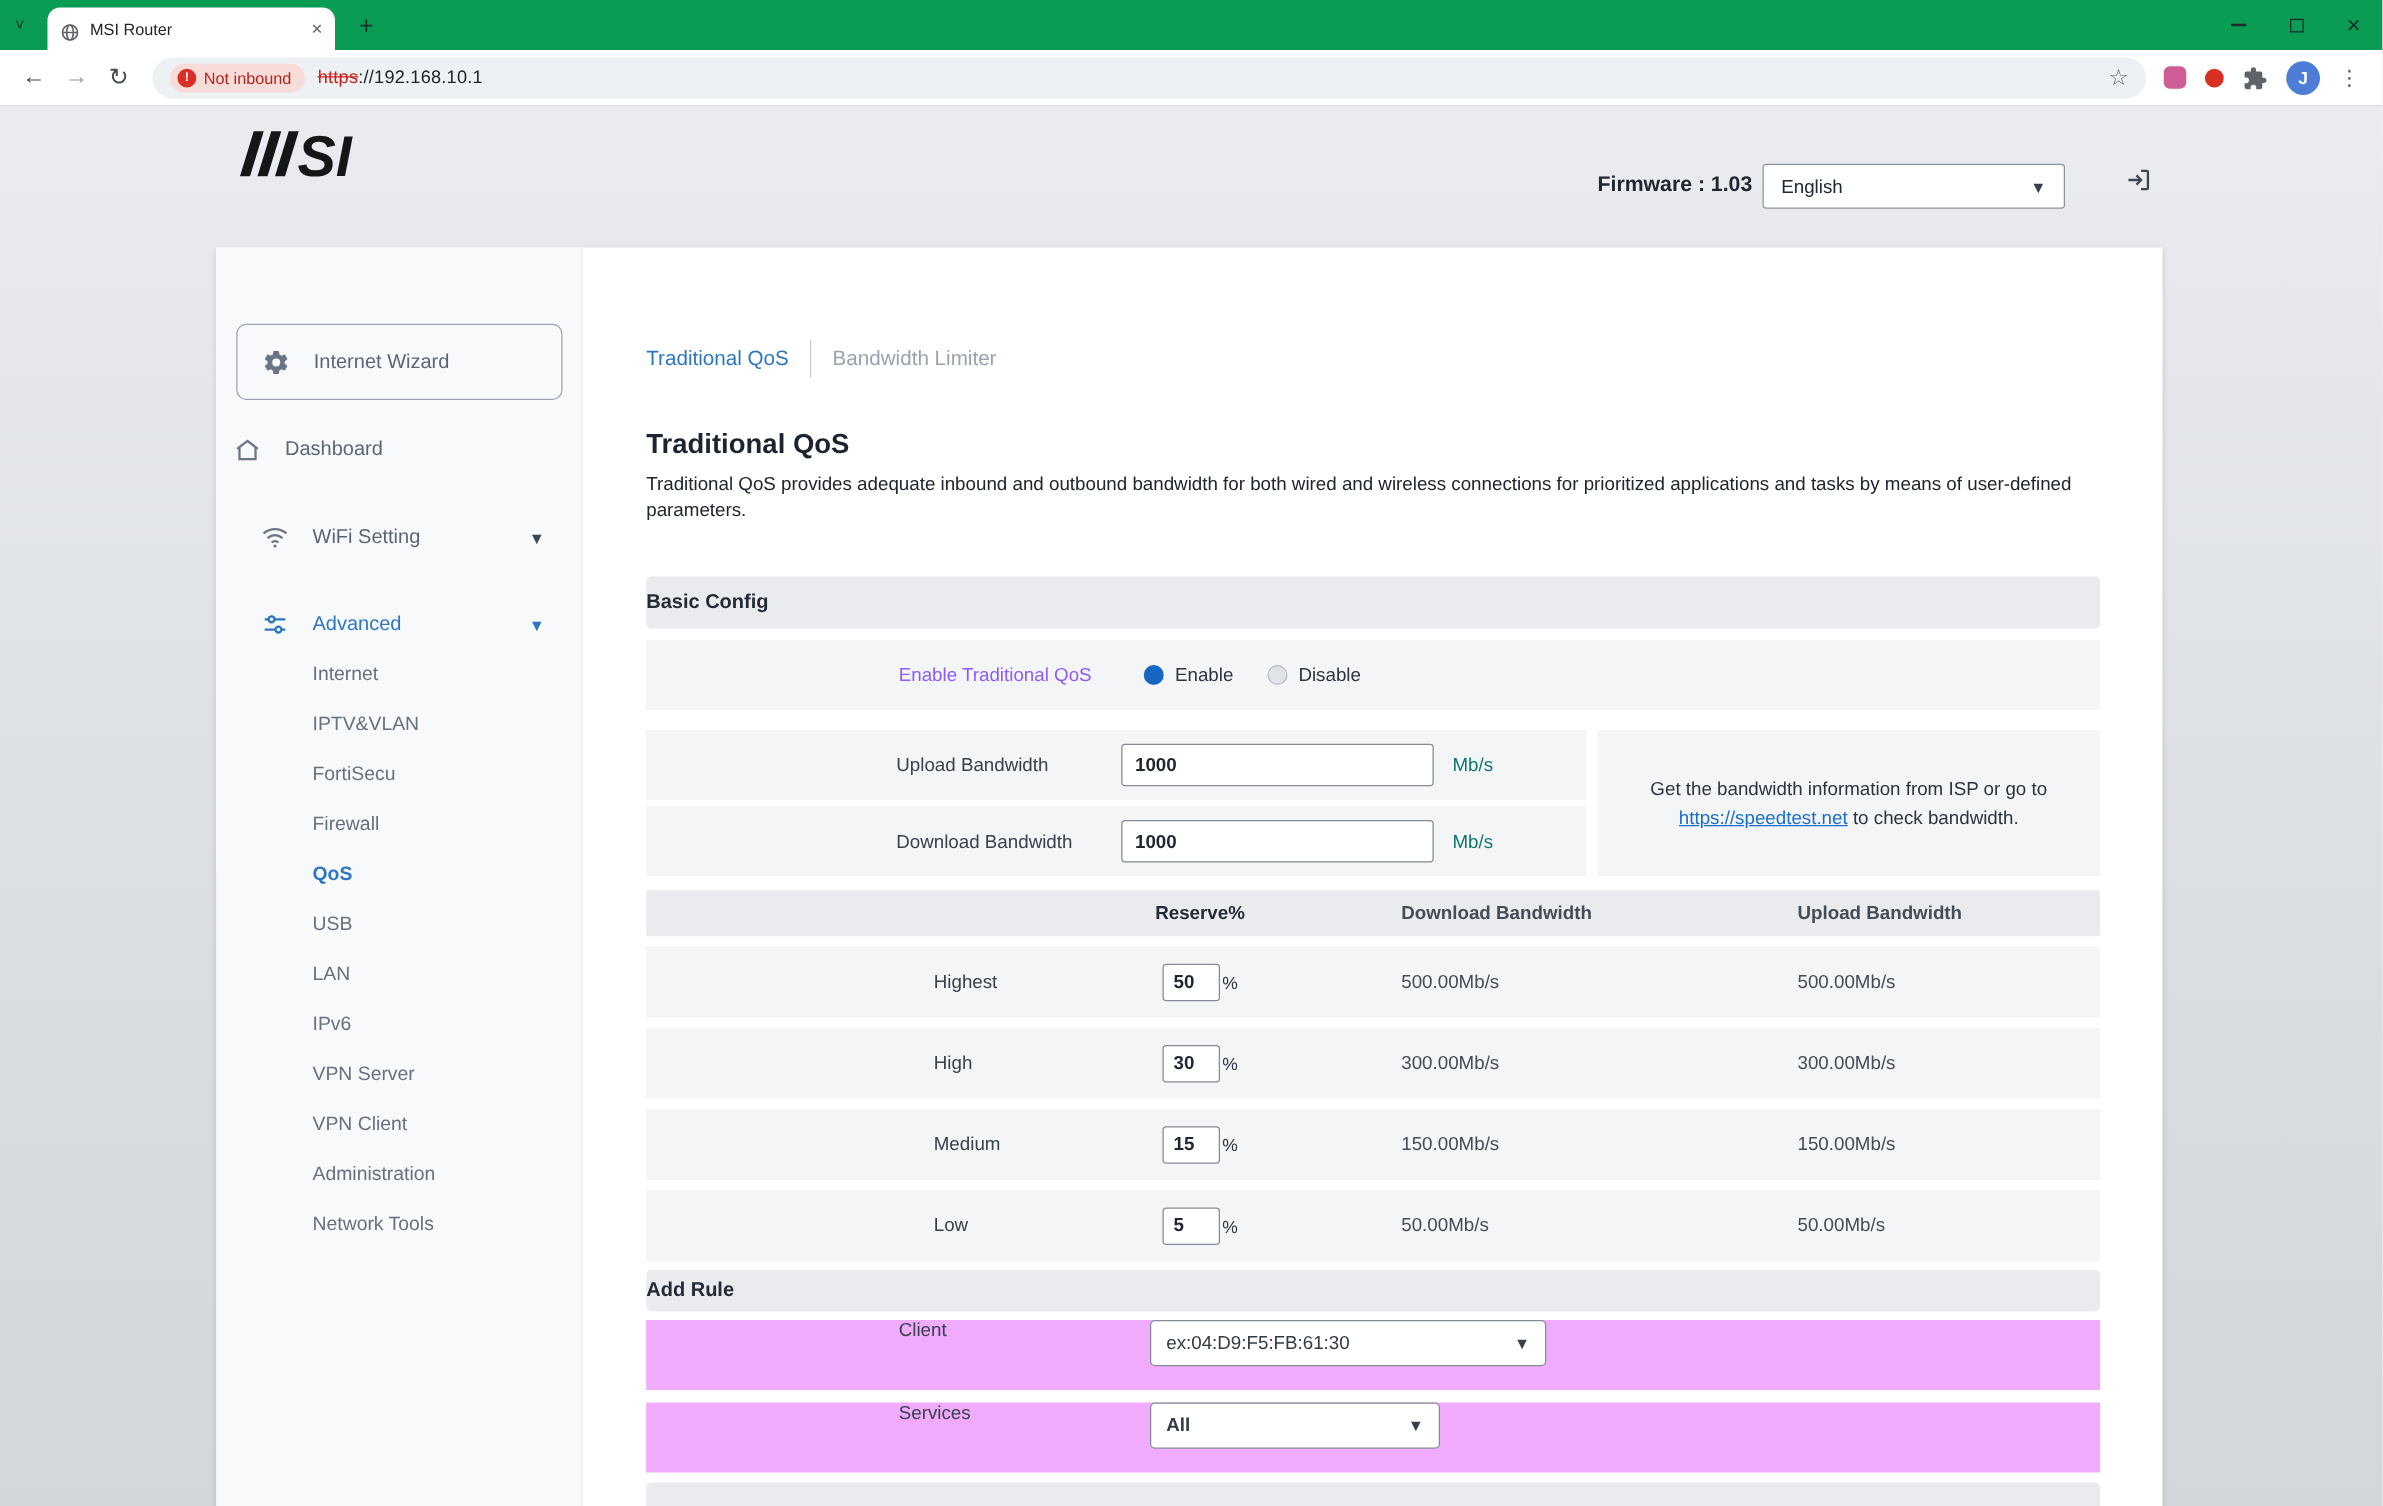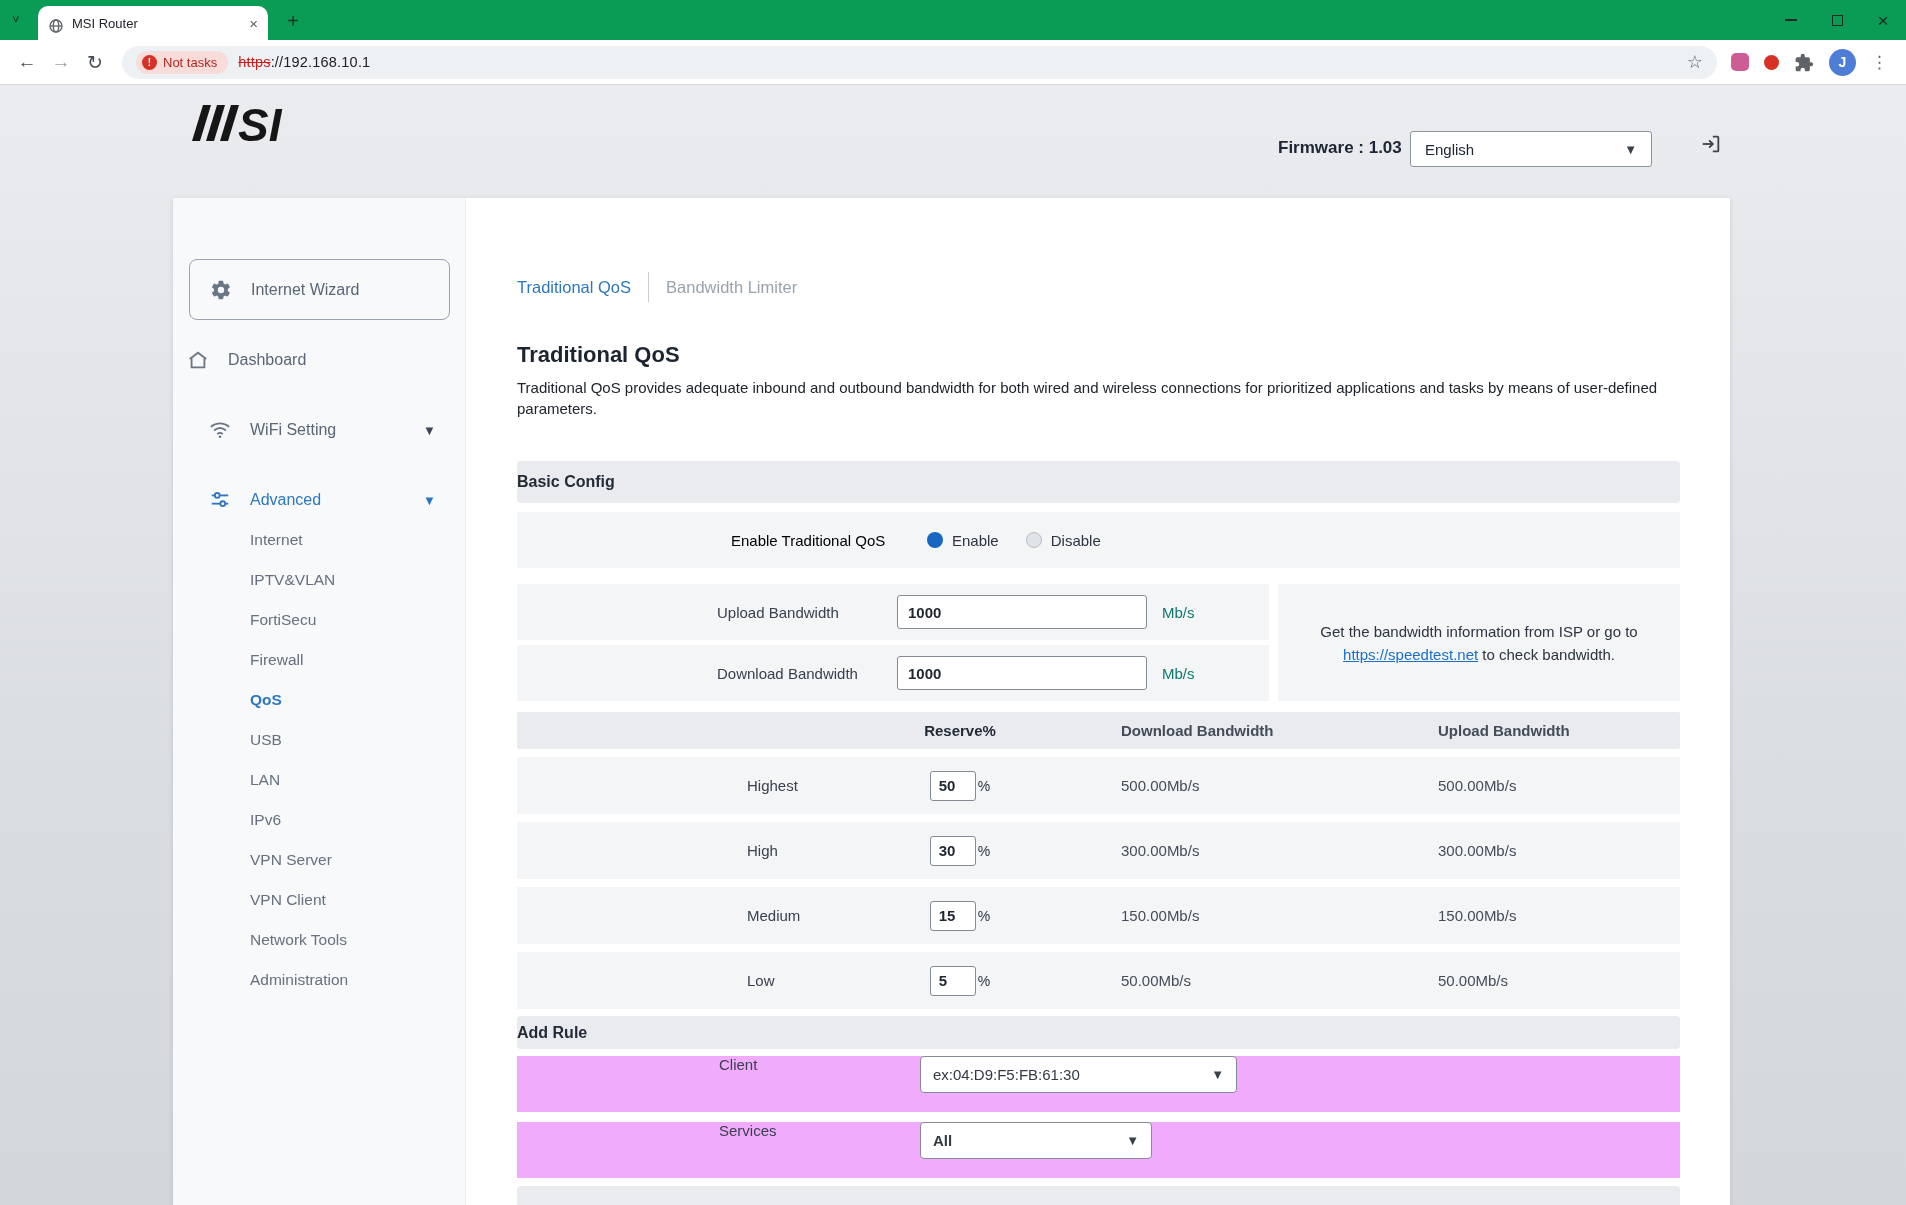--- a/index.html
+++ b/index.html
@@ -85,21 +85,21 @@
   .ptitle { margin-top:38px; font-size:22px; font-weight:bold; color:#1c2430; }
   .pdesc { margin-top:9px; font-size:15px; line-height:21px; color:#20262e; }
 
   .secbar { margin-top:42px; height:42px; background:#e9ebef; border-radius:4px; display:flex;
             align-items:center; font-size:16px; font-weight:bold; color:#232b36; }
   .secbar.addrule { margin-top:7px; height:33px; }
   .secbar.sliver { margin-top:8px; }
 
   .row-enable { margin-top:9px; height:56px; background:#f4f5f7; display:flex; align-items:center;
                 padding-left:202px; font-size:15px; }
-  .row-enable .lbl { width:196px; color:#000000;margin-left:12px; }
+  .row-enable .lbl { width:196px; color:#8b5cf6; }
   .radio { width:16px; height:16px; border-radius:50%; }
   .radio.sel { background:#1766c2; }
   .radio.un  { background:#e0e3e8; border:1px solid #b6bcc4; }
   .ropt { display:flex; align-items:center; gap:9px; color:#2b3440; }
   .ropt + .ropt { margin-left:27px; }
 
   .bwsec { margin-top:16px; display:flex; gap:9px; }
   .bwrows { width:752px; display:flex; flex-direction:column; gap:5px; }
   .bwrow { height:56px; background:#f4f5f7; display:flex; align-items:center; padding-left:200px; font-size:15px; }
   .bwrow .lbl { width:180px; color:#39414d; }
@@ -163,21 +163,21 @@
   </div>
 </div>
 
 <div class="toolbar">
   <div class="navbtn">←</div>
   <div class="navbtn fwd">→</div>
   <div class="navbtn">↻</div>
   <div class="omnibox">
     <div class="secchip">
       <span class="warnball">!</span>
-      <span class="sectext">Not tasks</span>
+      <span class="sectext">Not inbound</span>
     </div>
     <div class="urltext"><span class="https">https</span><span>://192.168.10.1</span></div>
     <span class="starbtn">☆</span>
   </div>
   <div class="extrow">
     <span class="ext-pink"></span>
     <span class="ext-red"></span>
     <span class="sicon" style="width:20px;height:20px">
       <svg width="20" height="20" viewBox="0 0 24 24" fill="#5f6368">
           <path d="M20.5 11H19V7a2 2 0 0 0-2-2h-4V3.5a2.5 2.5 0 0 0-5 0V5H4a2 2 0 0 0-2 2v3.8h1.5a2.7 2.7 0 0 1 0 5.4H2V20a2 2 0 0 0 2 2h3.8v-1.5a2.7 2.7 0 0 1 5.4 0V22H17a2 2 0 0 0 2-2v-4h1.5a2.5 2.5 0 0 0 0-5z"></path>
@@ -270,22 +270,22 @@
         <div class="subnav-item">Internet</div>
         <div class="subnav-item">IPTV&amp;VLAN</div>
         <div class="subnav-item">FortiSecu</div>
         <div class="subnav-item">Firewall</div>
         <div class="subnav-item active">QoS</div>
         <div class="subnav-item">USB</div>
         <div class="subnav-item">LAN</div>
         <div class="subnav-item">IPv6</div>
         <div class="subnav-item">VPN Server</div>
         <div class="subnav-item">VPN Client</div>
+        <div class="subnav-item">Administration</div>
         <div class="subnav-item">Network Tools</div>
-        <div class="subnav-item">Administration</div>
       </div>
     </div>
 
     <div class="main">
 
       <div class="toptabs">
         <span class="toptab on">Traditional QoS</span>
         <span class="tabdiv"></span>
         <span class="toptab off">Bandwidth Limiter</span>
       </div>

